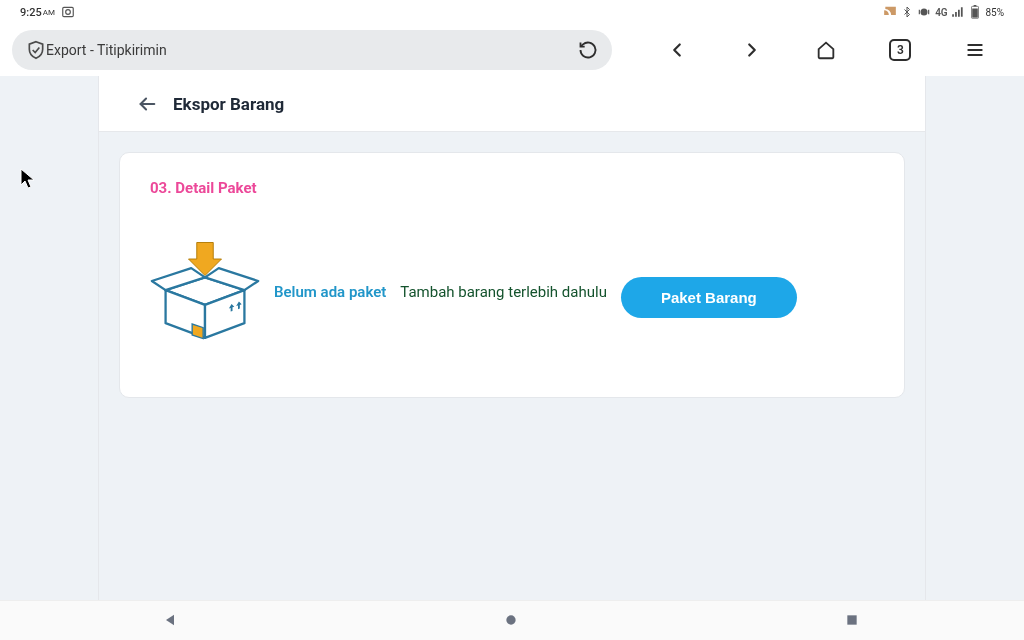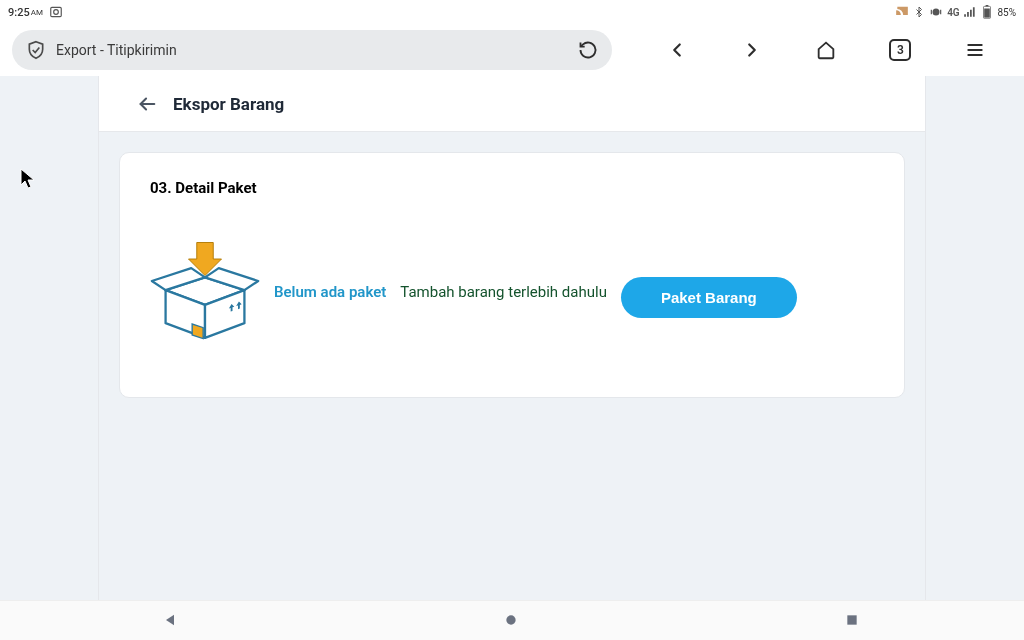--- a/index.html
+++ b/index.html
@@ -1,44 +1,44 @@
 <!DOCTYPE html>
 <html><head>
 <meta charset="utf-8">
 <style>
   * { box-sizing: border-box; margin: 0; padding: 0; }
   html, body { width: 1024px; height: 640px; font-family: -apple-system, BlinkMacSystemFont, "Segoe UI", Roboto, Arial, sans-serif; background: #eef2f6; overflow: hidden; }
   
   
-  .status-bar { height: 24px; background: #fff; display: flex; align-items: center; justify-content: space-between; padding: 0 8px; font-size: 11px; color: #333; }
+  .status-bar { height: 24px; background: #fff; display: flex; align-items: center; justify-content: space-between; padding: 0 20px; font-size: 11px; color: #333; }
   .status-left { display: flex; align-items: center; gap: 6px; }
   .status-right { display: flex; align-items: center; gap: 3px; }
   .status-time { font-weight: 500; }
   .status-am { font-size: 8px; margin-left: 1px; position: relative; top: -1px;}
   .status-icon { width: 14px; height: 14px; display:inline-flex; align-items:center; justify-content:center;}
   
   
   .chrome-bar { height: 52px; background: #fff; display: flex; align-items: center; padding: 0 12px; gap: 8px; }
-  .url-bar { flex: 0 0 600px; height: 40px; background: #e8eaec; border-radius: 20px; display: flex; align-items: center; padding: 0 14px; gap: 10px; }
+  .url-bar { flex: 0 0 600px; height: 40px; background: #e8eaec; border-radius: 20px; display: flex; align-items: center; padding: 0 14px; }
   .url-text { flex: 1; font-size: 14px; color: #3a3a3a; }
   .chrome-btns { display:flex; align-items:center; gap:0; margin-left:20px; flex:1; justify-content:space-around;}
   .chrome-btn { width: 40px; height: 40px; display: flex; align-items: center; justify-content: center; color:#2e2e2e;}
   .tabs-count { width:22px; height:22px; border:2px solid #2e2e2e; border-radius:5px; display:flex; align-items:center; justify-content:center; font-size:12px; font-weight:600;}
   
   
   .page-wrap { background:#eef2f6; height: calc(100% - 24px - 52px - 40px); display:flex; justify-content:center; }
   .page { width: 828px; background:#fff; border-left:1px solid #e5e7eb; border-right:1px solid #e5e7eb;}
   
   .page-header { height:56px; display:flex; align-items:center; gap:14px; padding:0 36px; border-bottom:1px solid #e6e8eb;}
   .page-title { font-size:17px; font-weight:700; color:#1f2937; }
   .back-arrow { width:24px; height:24px; display:flex; align-items:center; justify-content:center; color:#4b5563;}
   
   .content-pad { padding:20px; background:#eef2f6; height:calc(100% - 56px);}
   .card { background:#fff; border:1px solid #e4e7eb; border-radius:10px; padding:26px 30px 50px; }
-  .card-title { font-size:15px; font-weight:700; color:#000000; }
+  .card-title { font-size:15px; font-weight:700; color:#ec4899; }
   
   .empty-state { display:flex; flex-direction:row; align-items:center; margin-top:40px; gap:14px;}
   .empty-label { font-size:15px; font-weight:600; color:#2196c9; }
   .empty-sub { font-size:15px; color:#14532d; }
   .primary-btn { margin-top:10px; background:#1ea7e8; color:#fff; border:none; border-radius:22px; padding:12px 40px; font-size:15px; font-weight:600; }
   
   
   .nav-bar { position:absolute; bottom:0; left:0; right:0; height:40px; background:#fafafa; display:flex; align-items:center; justify-content:space-around; border-top:1px solid #eee;}
   .nav-item { width:18px; height:18px; color:#6b7280; }
   

